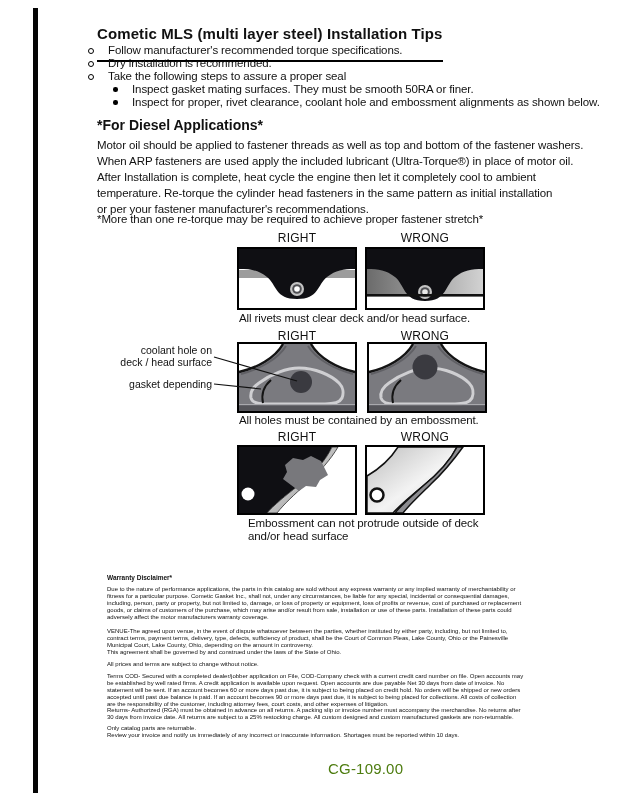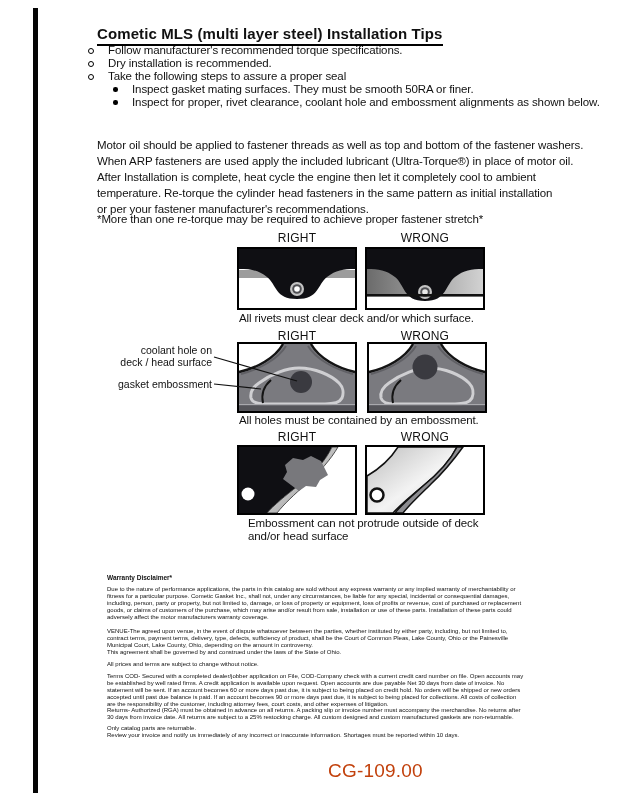--- a/index.html
+++ b/index.html
@@ -5,39 +5,39 @@
   html,body{margin:0;padding:0;}
   body{width:618px;height:800px;position:relative;background:#ffffff;
        font-family:"Liberation Sans","DejaVu Sans",sans-serif;color:#111;}
   .abs{position:absolute;}
   .pre{white-space:pre-line;}
   #page{width:618px;height:800px;position:relative;overflow:hidden;background:#fff;}
 
   .edge-bar{left:33px;top:8px;width:5px;height:785px;background:#050505;}
 
   .title{left:97px;top:25px;font-size:15px;font-weight:bold;letter-spacing:.1px;}
-  .title span{display:inline-block;border-bottom:2px solid #000;padding-bottom:2px;}
+  .title span{display:inline-block;border-bottom:2px solid #000;padding-bottom:18px;}
 
   .body-txt{font-size:11.5px;line-height:13px;letter-spacing:-0.1px;padding-left:12px;}
   .ring{width:4px;height:4px;border:1.2px solid #000;border-radius:50%;}
   .dot{width:4.5px;height:4.5px;background:#000;border-radius:50%;}
 
   .h2{font-size:14px;font-weight:bold;}
   .para{font-size:11.5px;line-height:16px;letter-spacing:-0.1px;}
 
   .rw-label{font-size:12px;letter-spacing:.2px;text-align:center;width:120px;}
   .caption{font-size:11.5px;line-height:12.5px;letter-spacing:-0.1px;}
   .annot{font-size:10.5px;line-height:12px;text-align:right;width:118px;}
 
   .panel{position:absolute;}
   svg{display:block;}
 
   .warr{font-size:6px;line-height:7.1px;letter-spacing:0;}
   .warr-h{font-size:6.5px;font-weight:bold;}
-  .footer{font-size:19px;color:#c2410c;letter-spacing:.2px;}
+  .footer{font-size:15px;color:#4d7c0f;letter-spacing:.2px;}
 </style>
 </head>
 <body>
 
 <div id="page">
 
   <div class="abs edge-bar"></div>
 
   <div class="abs title">
     <span>Cometic MLS (multi layer steel) Installation Tips</span>
@@ -47,20 +47,21 @@
   <div class="abs body-txt" style="left:96px;top:44px;">Follow manufacturer's recommended torque specifications.</div>
   <div class="abs ring" style="left:88px;top:61px;"></div>
   <div class="abs body-txt" style="left:96px;top:57px;">Dry installation is recommended.</div>
   <div class="abs ring" style="left:88px;top:74px;"></div>
   <div class="abs body-txt" style="left:96px;top:70px;">Take the following steps to assure a proper seal</div>
   <div class="abs dot" style="left:113px;top:87px;"></div>
   <div class="abs body-txt" style="left:120px;top:83px;">Inspect gasket mating surfaces.  They must be smooth 50RA or finer.</div>
   <div class="abs dot" style="left:113px;top:100px;"></div>
   <div class="abs body-txt" style="left:120px;top:96px;">Inspect for proper, rivet clearance, coolant hole and embossment alignments as shown below.</div>
 
+  <div class="abs h2" style="left:97px;top:117px;">*For Diesel Applications*</div>
   <div class="abs para pre" style="left:97px;top:137px;">Motor oil should be applied to fastener threads as well as top and bottom of the fastener washers.
 When ARP fasteners are used apply the included lubricant (Ultra-Torque®) in place of motor oil.</div>
   <div class="abs para" style="left:97px;top:211px;">*More than one re-torque may be required to achieve proper fastener stretch*</div>
   <div class="abs para pre" style="left:97px;top:169px;">After Installation is complete, heat cycle the engine then let it completely cool to ambient
 temperature. Re-torque the cylinder head fasteners in the same pattern as initial installation
 or per your fastener manufacturer's recommendations.</div>
 
   <div class="abs rw-label" style="left:237px;top:231px;">RIGHT</div>
   <div class="abs rw-label" style="left:365px;top:231px;">WRONG</div>
 
@@ -86,28 +87,28 @@
       <rect x="1" y="1" width="118" height="61" fill="#ffffff" stroke="#000" stroke-width="2"></rect>
       <rect x="2" y="22" width="116" height="26" fill="url(#g1)"></rect>
       <path d="M2,2 H118 V22 C106,22 99,23 90,30 C80,38 82,54 60,54 C38,54 40,38 30,30 C21,23 14,22 2,22 Z" fill="#0f0f13"></path>
       <circle cx="60" cy="45" r="7" fill="#c4c4c4"></circle>
       <circle cx="60" cy="45" r="4.8" fill="#4f4f53"></circle>
       <circle cx="60" cy="45" r="2.8" fill="#e9e9e9"></circle>
       <rect x="2" y="47" width="116" height="2.6" fill="#111"></rect>
       <rect x="1" y="1" width="118" height="61" fill="none" stroke="#000" stroke-width="2"></rect>
     </svg>
   </div>
-  <div class="abs caption" style="left:239px;top:312px;">All rivets must clear deck and/or which surface.</div>
+  <div class="abs caption" style="left:239px;top:312px;">All rivets must clear deck and/or head surface.</div>
 
   <div class="abs rw-label" style="left:237px;top:329px;">RIGHT</div>
   <div class="abs rw-label" style="left:365px;top:329px;">WRONG</div>
 
   <div class="abs annot pre" style="left:94px;top:344px;">coolant hole on
 deck / head surface</div>
-  <div class="abs annot" style="left:94px;top:378px;">gasket embossment</div>
+  <div class="abs annot" style="left:94px;top:378px;">gasket depending</div>
 
   <div class="panel" style="left:237px;top:342px;">
     <svg width="120" height="71" viewBox="0 0 120 71">
       <rect x="2" y="2" width="116" height="67" fill="#7a7a7f"></rect>
       <path d="M2,2 H46 C38,16 20,26 2,30 Z" fill="#ffffff"></path>
       <path d="M118,2 H74 C82,16 100,26 118,30 Z" fill="#ffffff"></path>
       <path d="M46,2 C38,16 20,26 2,30" stroke="#141414" stroke-width="2.4" fill="none"></path>
       <path d="M74,2 C82,16 100,26 118,30" stroke="#141414" stroke-width="2.4" fill="none"></path>
       <path d="M49,4 C41,17 23,27 4,32" stroke="#606065" stroke-width="2" fill="none"></path>
       <path d="M71,4 C79,17 97,27 116,32" stroke="#606065" stroke-width="2" fill="none"></path>

